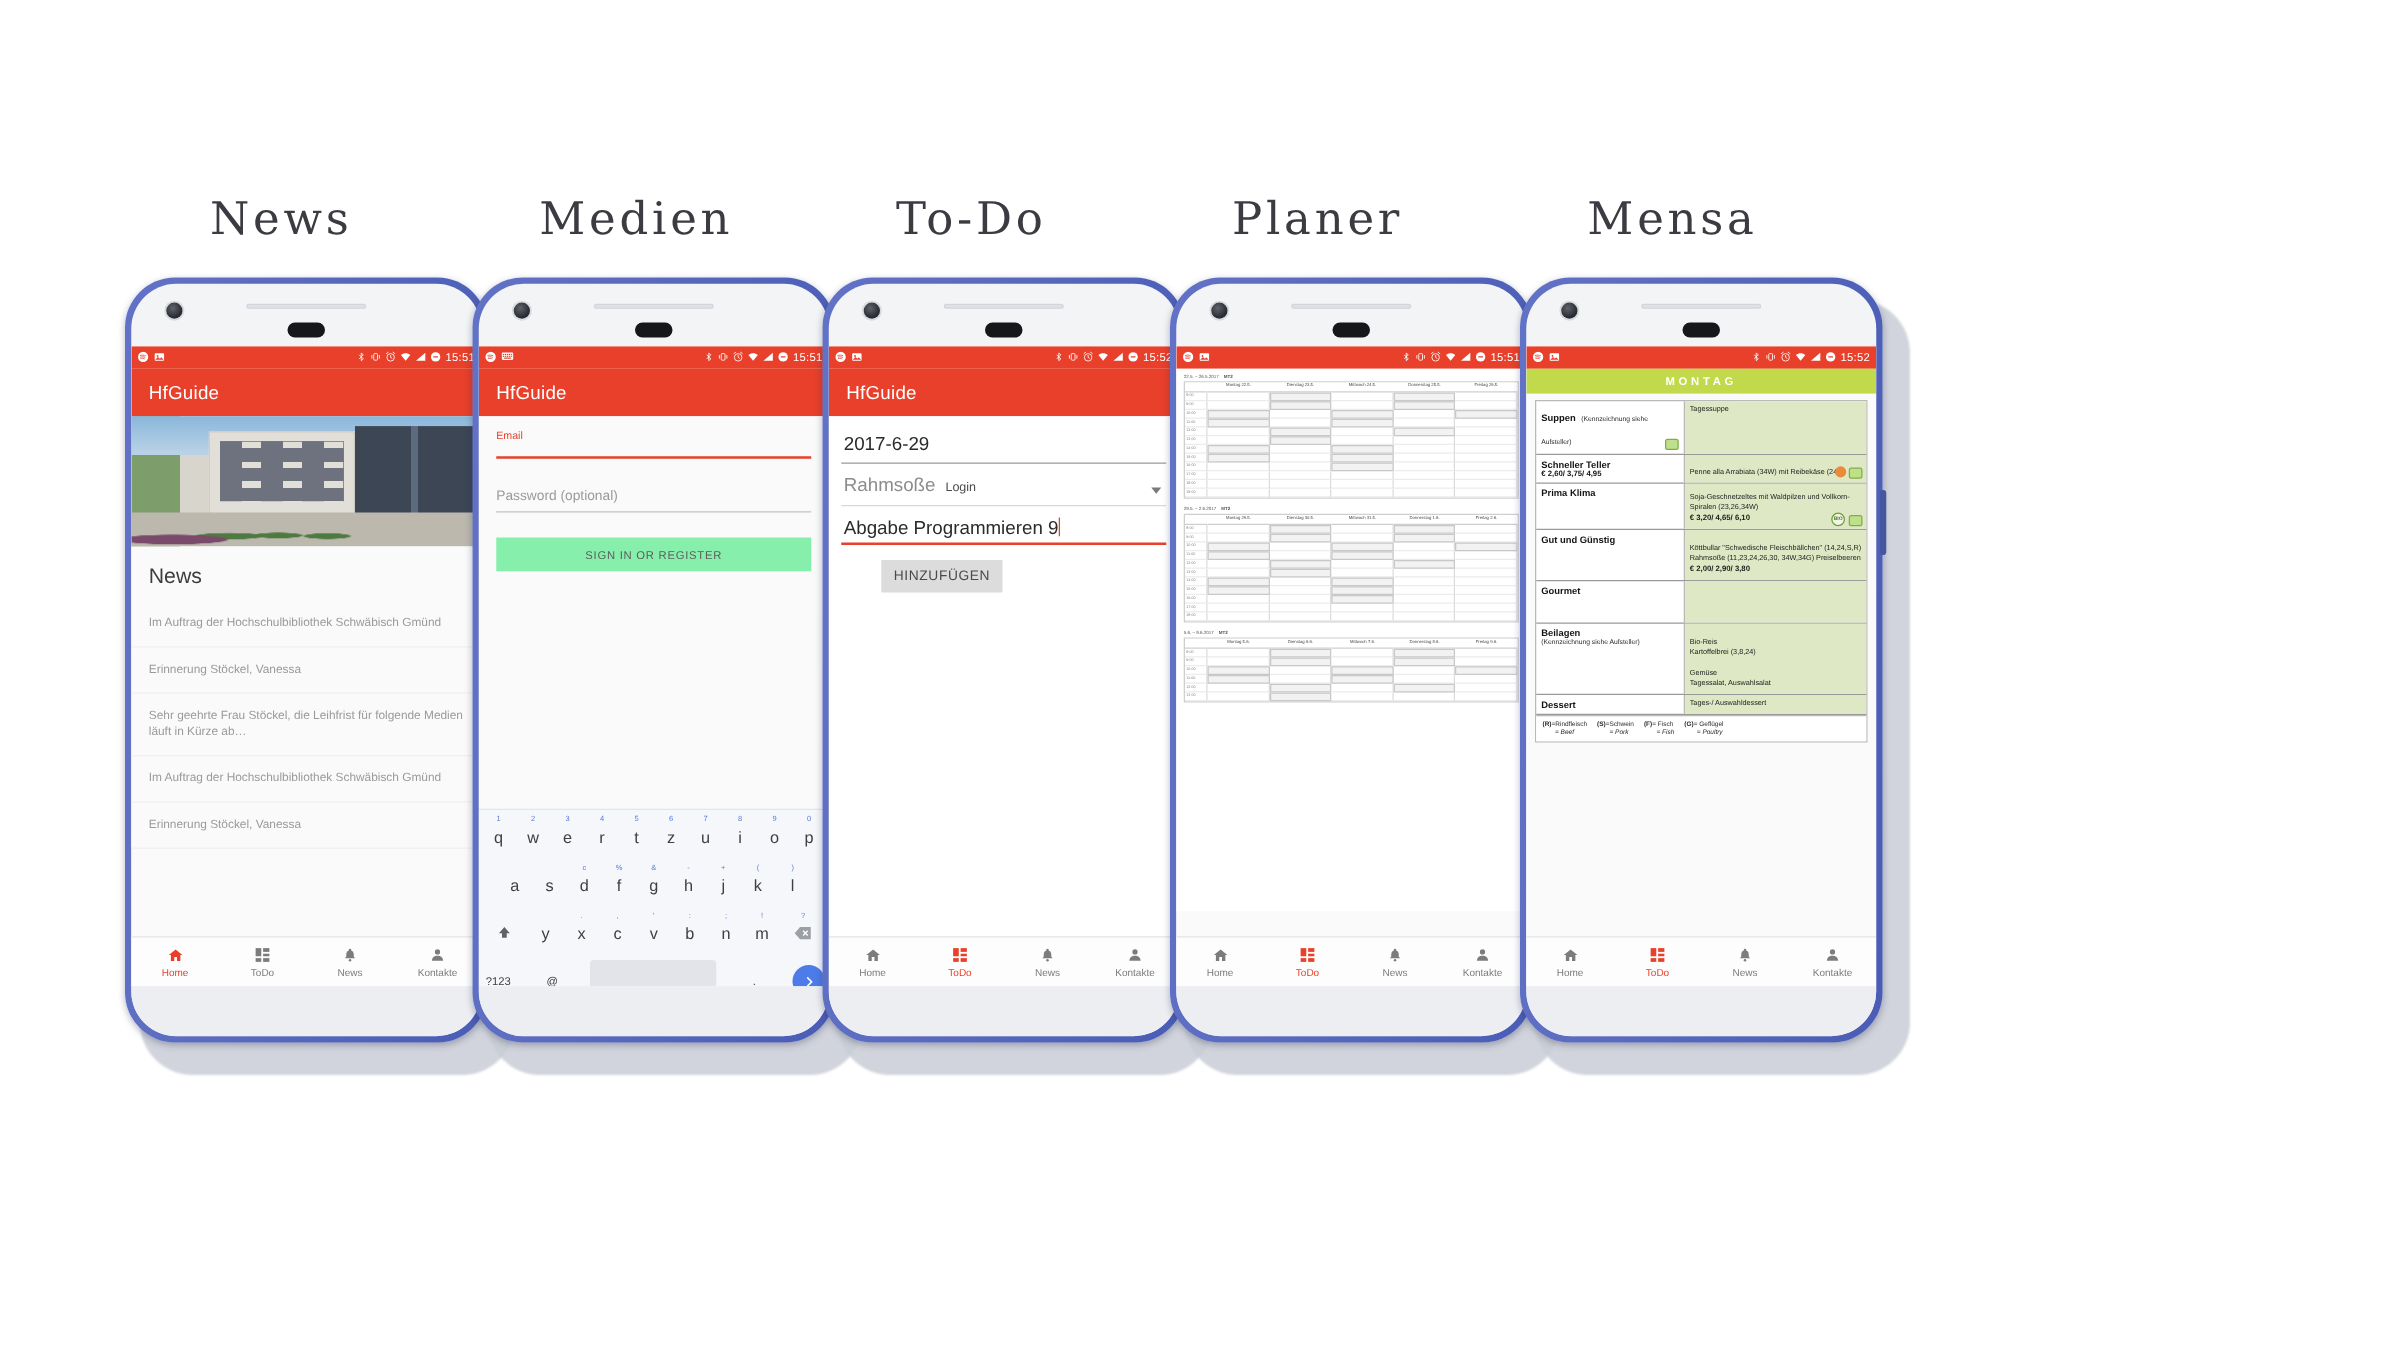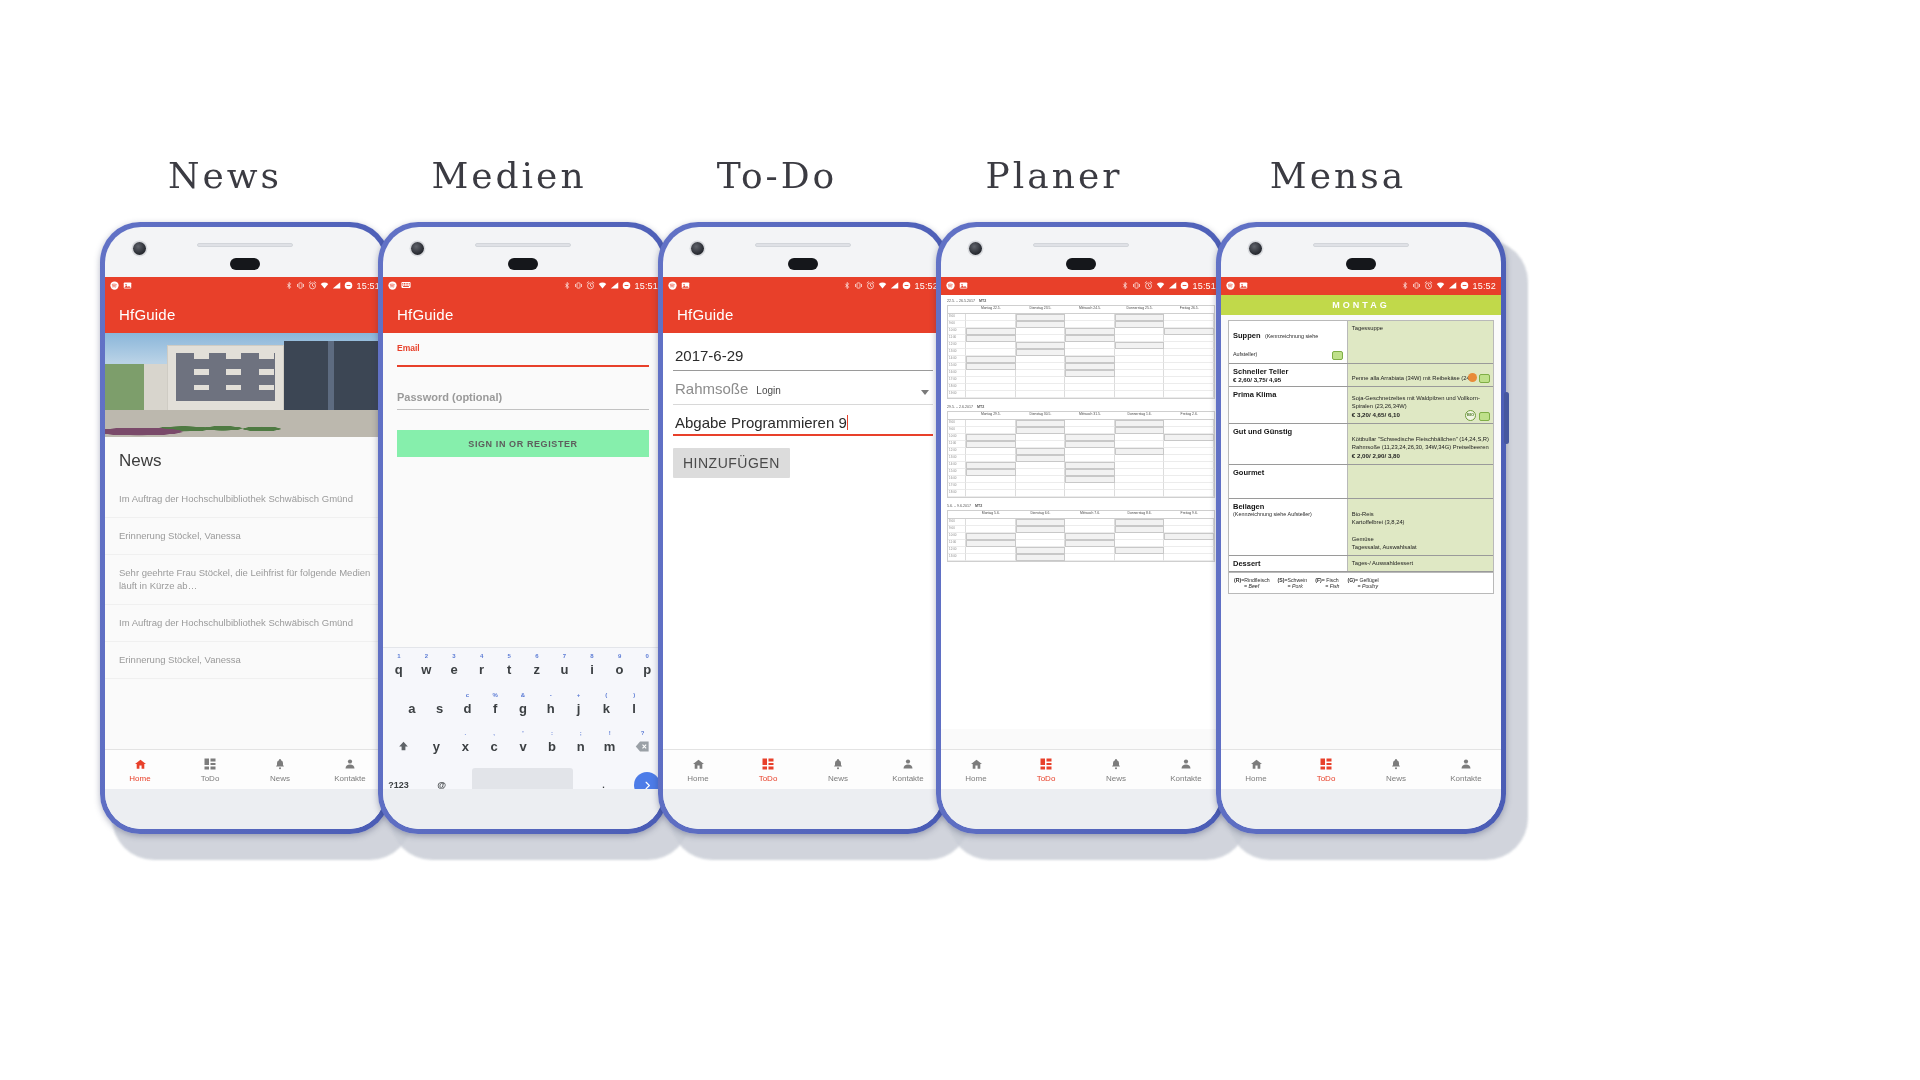--- a/index.html
+++ b/index.html
@@ -188,21 +188,21 @@
   .news-list { background: #fafafa; }
   .news-item {
     padding: 11px 14px;
     font-size: 9.5px;
     line-height: 1.45;
     color: #9a9a9a;
     border-bottom: 1px solid #f0f0f0;
   }
 
   
-  .login-body { background: #fafafa; height: 474px; position: relative; font-weight: bold; }
+  .login-body { background: #fafafa; height: 474px; position: relative; }
   .field { padding: 10px 14px 0 14px; }
   .field-label {
     font-size: 8.5px; color: #e8402a; margin-bottom: 12px;
   }
   .field-underline-red { height: 2px; background: #e8402a; }
   .field-underline-gray { height: 1px; background: #c2c2c2; }
   .field-ph {
     font-size: 11px; color: #9a9a9a; padding: 14px 0 6px 0;
   }
   .signin-btn {
@@ -281,23 +281,23 @@
   .caret-bar {
     display: inline-block;
     width: 1.5px; height: 15px;
     background: #e8402a;
     vertical-align: -2px;
   }
   .todo-add {
     margin-top: 12px;
     display: inline-flex; align-items: center; justify-content: center;
     background: #dcdcdc; color: #4a4a4a;
-    font-size: 14px; letter-spacing: .5px;
+    font-size: 11px; letter-spacing: .5px;
     padding: 7px 10px;
-    border: none; border-radius: 1px;
+    border: none; border-radius: 1px; margin-left: 32px;
   }
 
   
   .planer-body { background: #ffffff; height: 434px; padding: 4px 6px; overflow: hidden; }
   .plan-block { margin-bottom: 6px; }
   .plan-head {
     display: flex; gap: 4px; align-items: flex-start;
     font-size: 3.6px; color: #555; margin-bottom: 2px;
   }
   .plan-head .tag { font-weight: bold; }

